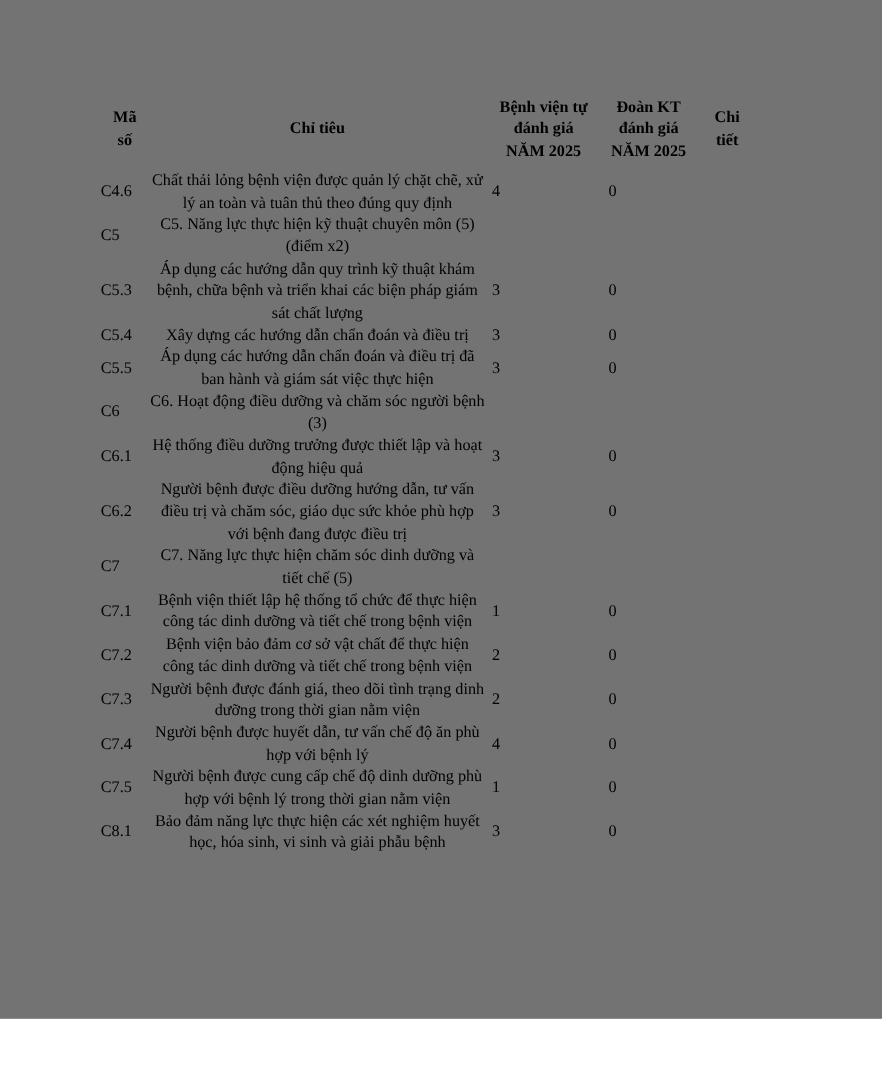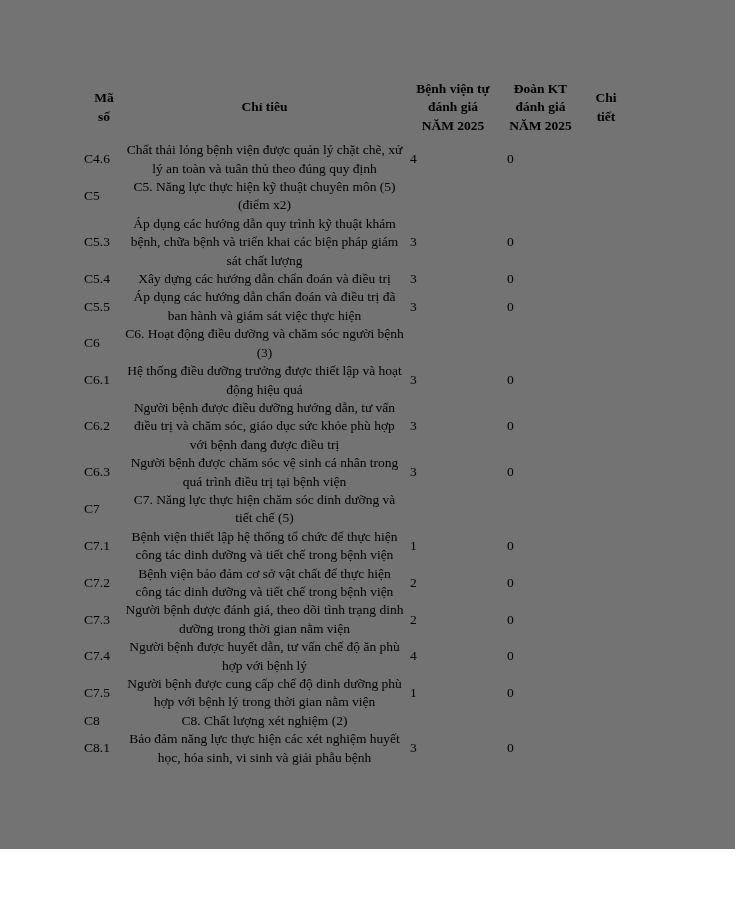--- a/index.html
+++ b/index.html
@@ -140,27 +140,20 @@
           <td class="detail"></td>
         </tr>
         <tr>
           <td class="code">C6.2</td>
           <td class="criteria">Người bệnh được điều dưỡng hướng dẫn, tư vấn điều trị và chăm sóc, giáo dục sức khỏe phù hợp với bệnh đang được điều trị</td>
           <td class="score score-self">3</td>
           <td class="score score-team">0</td>
           <td class="detail"></td>
         </tr>
         <tr>
-          <td class="code">C6.3</td>
-          <td class="criteria">Người bệnh được chăm sóc vệ sinh cá nhân trong quá trình điều trị tại bệnh viện</td>
-          <td class="score score-self">3</td>
-          <td class="score score-team">0</td>
-          <td class="detail"></td>
-        </tr>
-        <tr>
           <td class="code">C7</td>
           <td class="criteria">C7. Năng lực thực hiện chăm sóc dinh dưỡng và tiết chế (5)</td>
           <td class="score score-self"></td>
           <td class="score score-team"></td>
           <td class="detail"></td>
         </tr>
         <tr>
           <td class="code">C7.1</td>
           <td class="criteria">Bệnh viện thiết lập hệ thống tổ chức để thực hiện công tác dinh dưỡng và tiết chế trong bệnh viện</td>
           <td class="score score-self">1</td>
@@ -186,27 +179,20 @@
           <td class="criteria">Người bệnh được huyết dẫn, tư vấn chế độ ăn phù hợp với bệnh lý</td>
           <td class="score score-self">4</td>
           <td class="score score-team">0</td>
           <td class="detail"></td>
         </tr>
         <tr>
           <td class="code">C7.5</td>
           <td class="criteria">Người bệnh được cung cấp chế độ dinh dưỡng phù hợp với bệnh lý trong thời gian nằm viện</td>
           <td class="score score-self">1</td>
           <td class="score score-team">0</td>
-          <td class="detail"></td>
-        </tr>
-        <tr>
-          <td class="code">C8</td>
-          <td class="criteria">C8. Chất lượng xét nghiệm (2)</td>
-          <td class="score score-self"></td>
-          <td class="score score-team"></td>
           <td class="detail"></td>
         </tr>
         <tr>
           <td class="code">C8.1</td>
           <td class="criteria">Bảo đảm năng lực thực hiện các xét nghiệm huyết học, hóa sinh, vi sinh và giải phẫu bệnh</td>
           <td class="score score-self">3</td>
           <td class="score score-team">0</td>
           <td class="detail"></td>
         </tr>
       </tbody>

